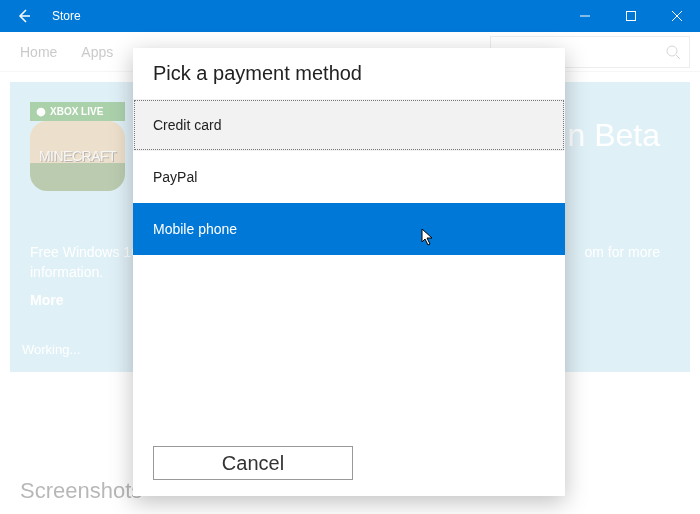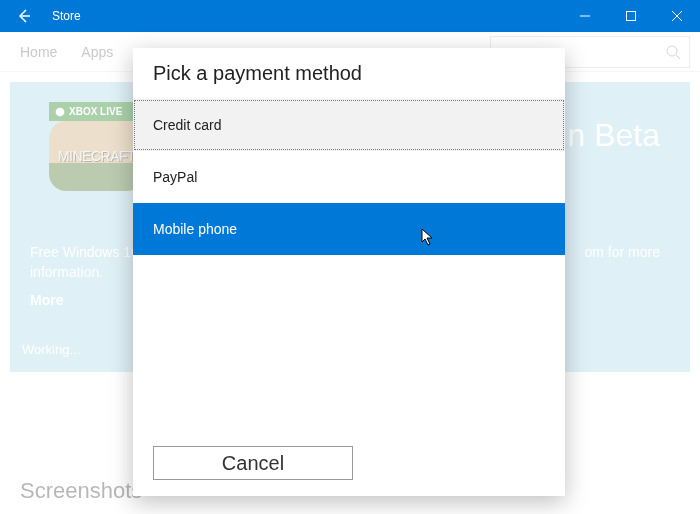--- a/index.html
+++ b/index.html
@@ -16,21 +16,21 @@
     
     
     .navbar { height: 40px; border-bottom: 1px solid #e6e6e6; display: flex; align-items: center; padding-left: 20px; position: relative; }
     .nav-item { font-size: 14px; color: #666; margin-right: 24px; cursor: pointer; }
     .search-box { position: absolute; right: 10px; top: 4px; width: 200px; height: 32px; border: 1px solid #ccc; display: flex; align-items: center; justify-content: flex-end; padding-right: 8px; }
     .search-box svg { width: 16px; height: 16px; stroke: #888; fill: none; }
     
     
     .main-area { position: relative; height: calc(514px - 72px); }
     .hero { position: absolute; top: 10px; left: 10px; right: 10px; height: 290px; background: #a6d5e8; }
-    .hero-tile { position: absolute; left: 20px; top: 20px; width: 95px; margin-left: 19px; }
+    .hero-tile { position: absolute; left: 20px; top: 20px; width: 95px; }
     .xbox-bar { background: #107c10; color: #fff; font-size: 10px; font-weight: 600; padding: 4px 6px; display: flex; align-items: center; gap: 4px; }
     .xbox-bar svg { width: 10px; height: 10px; fill: #fff; }
     .mc-img { height: 70px; background: #7a5230; background-image: linear-gradient(180deg, #c9a46a 0 60%, #3a6b1c 60% 100%); color: #e8e8e8; font-weight: 400; font-size: 14px; display:flex; align-items:center; justify-content:center; letter-spacing: -0.5px; text-shadow: 1px 1px 0 #3a2a18; overflow:hidden;border-radius:17px; }
     .hero-title { position: absolute; top: 35px; right: 30px; color: #fff; font-size: 32px; font-weight: 300; }
     .hero-desc { position: absolute; left: 20px; top: 160px; right: 30px; color: #fff; font-size: 14px; line-height: 1.5; display:flex; justify-content: space-between; }
     .hero-more { position: absolute; left: 20px; top: 210px; color: #fff; font-size: 14px; font-weight: 600; }
     .hero-status { position: absolute; left: 12px; top: 260px; color: #fff; font-size: 13px; }
     .section-header { position: absolute; left: 20px; bottom: 10px; font-size: 22px; font-weight: 300; color: #333; }
     
     

